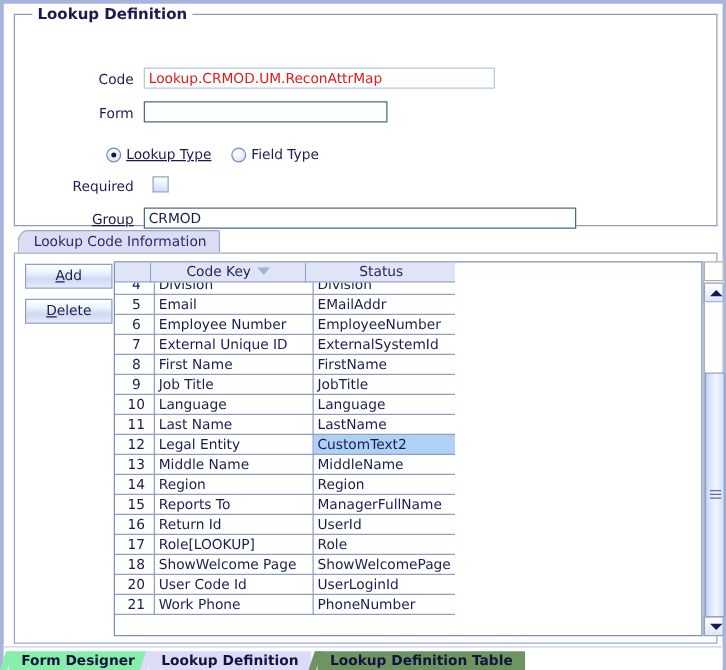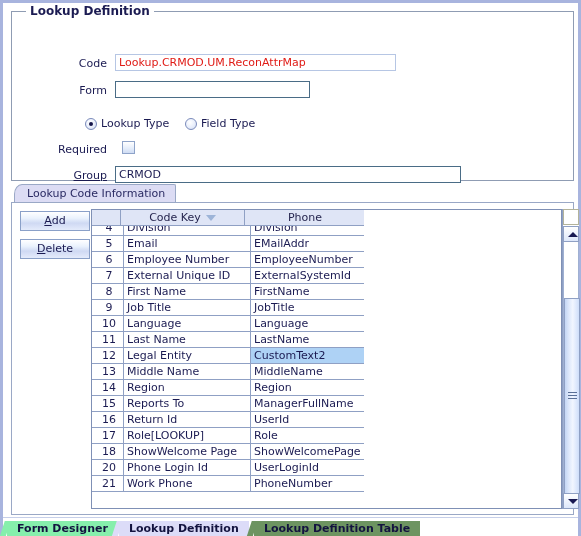--- a/index.html
+++ b/index.html
@@ -400,21 +400,21 @@
   <div class="group-panel">
     <div class="group-title">Lookup Definition</div>
 
     <div class="form-label" style="left:20px; top:45px; width:75px;">Code</div>
     <input class="txtfield code-field" type="text" style="left: 103px; top: 42px; width: 281px; height: 17px;" value="Lookup.CRMOD.UM.ReconAttrMap">
 
     <div class="form-label" style="left:20px; top:72px; width:75px;">Form</div>
     <input class="txtfield plain-field" type="text" style="left: 103px; top: 69px; width: 195px; height: 17px;" value="">
 
     <div class="radio-row" style="left:0; top:0;">
-      <div class="radio-wrap" style="left:73px; top:105px;">
+      <div class="radio-wrap" style="left:73px; top:105px;text-decoration:underline;">
         <span class="radio-dot checked"></span>
         <span class="radio-label">Lookup Type</span>
       </div>
       <div class="radio-wrap" style="left:173px; top:105px;">
         <span class="radio-dot"></span>
         <span class="radio-label">Field Type</span>
       </div>
     </div>
 
     <div class="form-label" style="left:20px; top:131px; width:75px;">Required</div>
@@ -436,21 +436,21 @@
 
     <div class="table-wrap">
       <div class="grid-viewport">
 
         <div class="grid-header-holder">
           <table class="grid">
             <thead>
               <tr>
                 <th class="c0"></th>
                 <th class="c1"><span>Code Key</span><span class="sort-arrow"></span></th>
-                <th class="c2">Phone</th>
+                <th class="c2">Status</th>
               </tr>
             </thead>
           </table>
         </div>
 
         <div class="grid-body-holder">
           <div class="grid-body-inner">
             <table class="grid">
               <tbody id="grid-body">
                   <tr>
@@ -523,21 +523,21 @@
                     <td class="c1">Role[LOOKUP]</td>
                     <td class="c2">Role</td>
                   </tr>
                   <tr>
                     <td class="c0 rownum">18</td>
                     <td class="c1">ShowWelcome Page</td>
                     <td class="c2">ShowWelcomePage</td>
                   </tr>
                   <tr>
                     <td class="c0 rownum">20</td>
-                    <td class="c1">Phone Login Id</td>
+                    <td class="c1">User Code Id</td>
                     <td class="c2">UserLoginId</td>
                   </tr>
                   <tr>
                     <td class="c0 rownum">21</td>
                     <td class="c1">Work Phone</td>
                     <td class="c2">PhoneNumber</td>
                   </tr>
                 </tbody>
             </table>
           </div>

